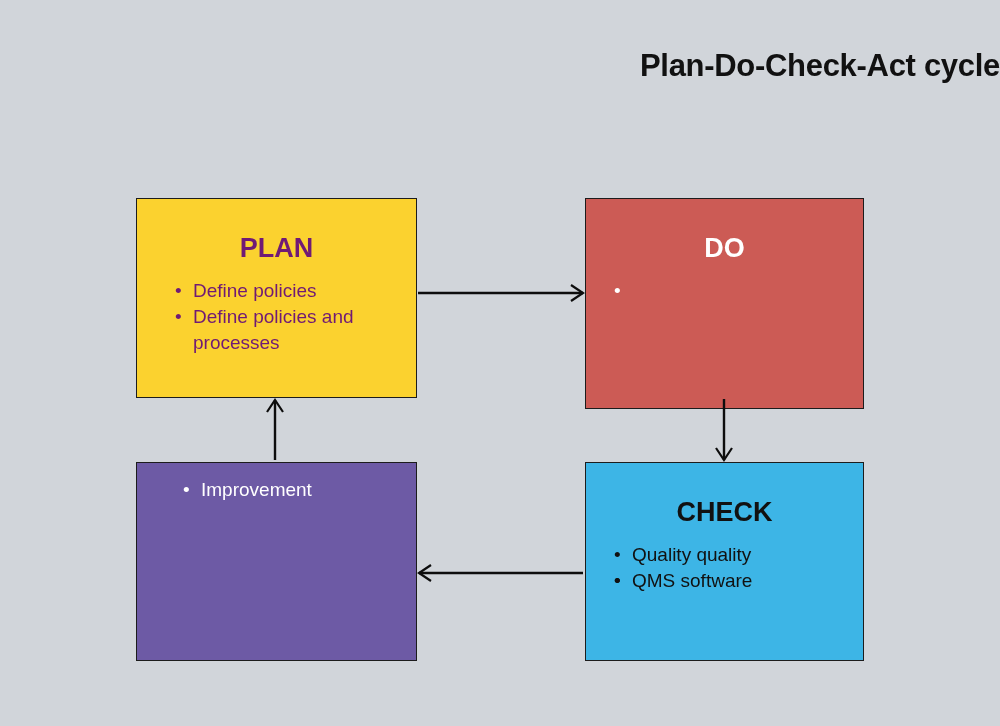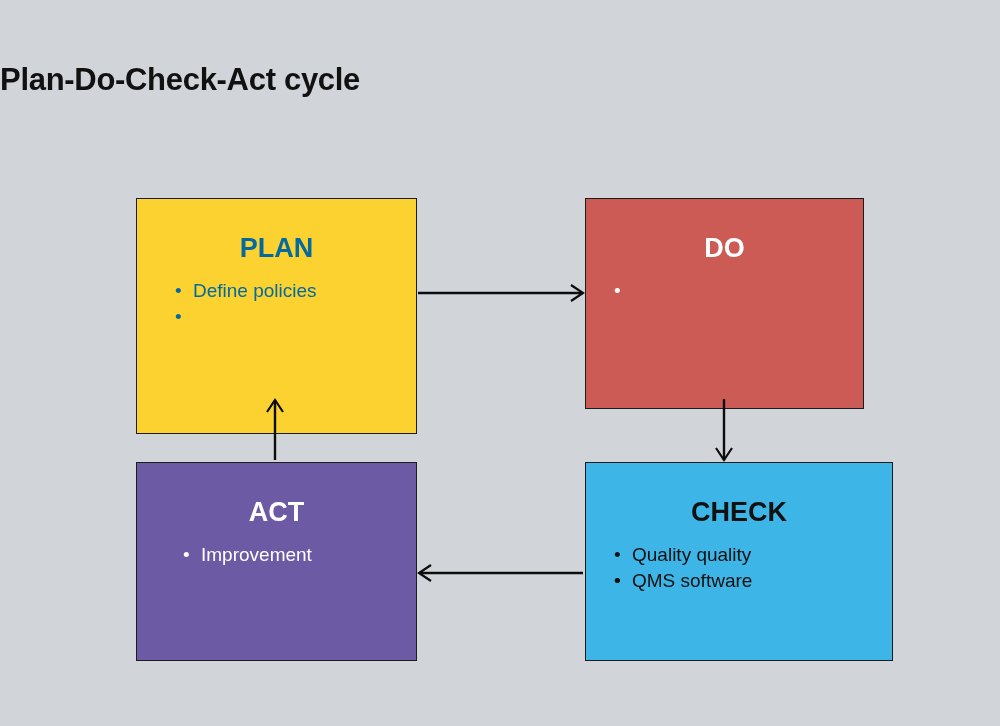--- a/index.html
+++ b/index.html
@@ -14,23 +14,23 @@
     overflow: hidden;
   }
   #canvas {
     position: relative;
     width: 1000px;
     height: 726px;
   }
   #diagram-title {
     position: absolute;
     left: 0;
-    top: 62px;
+    top: 48px;
     width: 1000px;
-    text-align: left;
+    text-align: right;
     font-size: 31px;
     font-weight: bold;
     color: #111111;
     letter-spacing: -0.3px;
   }
   .node {
     position: absolute;
     box-sizing: border-box;
     border: 1.5px solid #1c1c1c;
     padding: 0;
@@ -56,33 +56,33 @@
   }
   .node-list li .bullet {
     position: absolute;
     left: 0;
     top: 0;
     font-size: 19px;
     line-height: 26px;
   }
   
   #node-plan {
-    left: 136px; top: 198px; width: 281px; height: 236px;
-    background: #fbd22f; color: #0369a1;
+    left: 136px; top: 198px; width: 281px; height: 200px;
+    background: #fbd22f; color: #701a75;
   }
   #node-do {
     left: 585px; top: 198px; width: 279px; height: 211px;
     background: #cc5b55; color: #ffffff;
   }
   #node-act {
     left: 136px; top: 462px; width: 281px; height: 199px;
     background: #6d5aa5; color: #ffffff;
   }
   #node-check {
-    left: 585px; top: 462px; width: 308px; height: 199px;
+    left: 585px; top: 462px; width: 279px; height: 199px;
     background: #3db5e6; color: #111111;
   }
   #node-do .node-list { padding-left: 28px; }
   #node-act .node-list { padding-left: 46px; }
   #node-check .node-list { padding-left: 28px; }
 
   #arrow-layer {
     position: absolute;
     left: 0; top: 0;
     width: 1000px;
@@ -94,33 +94,32 @@
 <body>
 
 <div id="canvas">
 
   <div id="diagram-title">Plan-Do-Check-Act cycle</div>
 
   <div class="node" id="node-plan">
     <div class="node-title">PLAN</div>
     <ul class="node-list">
       <li><span class="bullet">•</span><span>Define policies</span></li>
-      <li><span class="bullet">•</span></li>
+      <li><span class="bullet">•</span><span>Define policies and processes</span></li>
     </ul>
   </div>
 
   <div class="node" id="node-do">
     <div class="node-title">DO</div>
     <ul class="node-list">
       <li><span class="bullet">•</span></li>
     </ul>
   </div>
 
   <div class="node" id="node-act">
-    <div class="node-title">ACT</div>
     <ul class="node-list">
       <li><span class="bullet">•</span><span>Improvement</span></li>
     </ul>
   </div>
 
   <div class="node" id="node-check">
     <div class="node-title">CHECK</div>
     <ul class="node-list">
       <li><span class="bullet">•</span><span>Quality quality</span></li>
       <li><span class="bullet">•</span></li>

